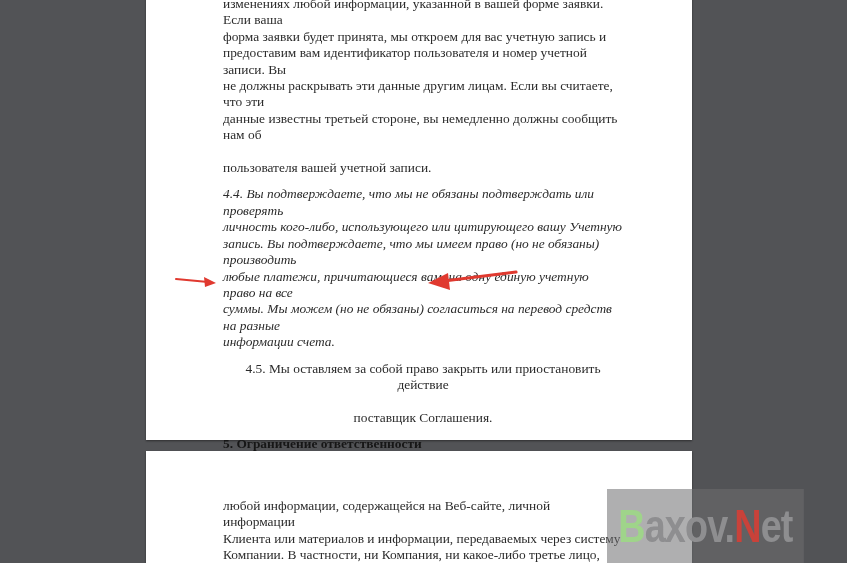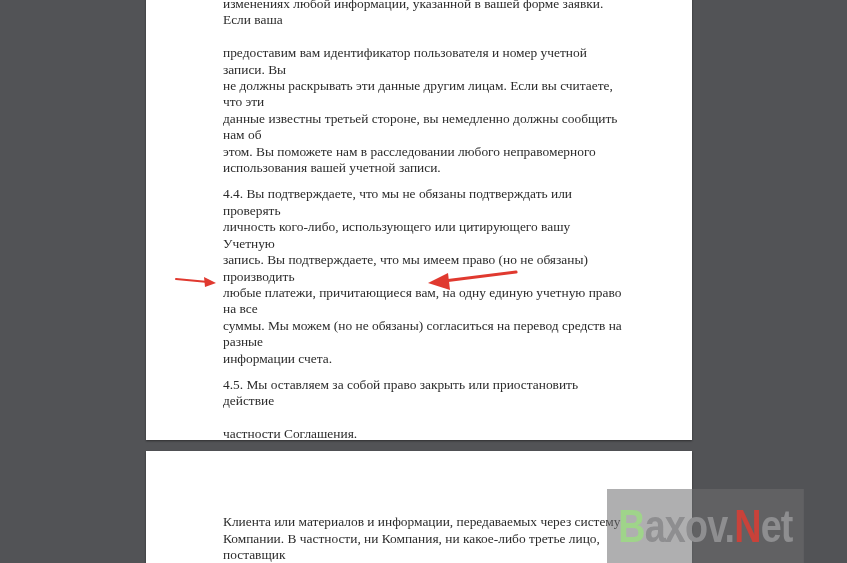--- a/index.html
+++ b/index.html
@@ -33,55 +33,55 @@
   .wm-mid { color:#8e8e90; }
   .wm-n { color:#c9423a; }
 </style>
 </head>
 <body>
 
 <div class="page" id="page1">
   <div class="text" style="top:6px;">
     <p class="para">
       <span>изменениях любой информации, указанной в вашей форме заявки. Если ваша</span><br>
-      <br>
+      <span>форма заявки будет принята, мы откроем для вас учетную запись и</span><br>
       <span>предоставим вам идентификатор пользователя и номер учетной записи. Вы</span><br>
       <span>не должны раскрывать эти данные другим лицам. Если вы считаете, что эти</span><br>
       <span>данные известны третьей стороне, вы немедленно должны сообщить нам об</span><br>
-      <span>этом. Вы поможете нам в расследовании любого неправомерного</span><br>
-      <span>использования вашей учетной записи.</span>
+      <br>
+      <span>пользователя вашей учетной записи.</span>
     </p>
-    <p class="para" style="margin-top:10px;">
+    <p class="para" style="margin-top:10px;font-style:italic;">
       <span>4.4. Вы подтверждаете, что мы не обязаны подтверждать или проверять</span><br>
       <span>личность кого-либо, использующего или цитирующего вашу Учетную</span><br>
       <span>запись. Вы подтверждаете, что мы имеем право (но не обязаны) производить</span><br>
       <span>любые платежи, причитающиеся вам, на одну единую учетную право на все</span><br>
       <span>суммы. Мы можем (но не обязаны) согласиться на перевод средств на разные</span><br>
       <span>информации счета.</span>
     </p>
-    <p class="para" style="margin-top:10px;">
+    <p class="para" style="margin-top:10px;text-align:center;">
       <span>4.5. Мы оставляем за собой право закрыть или приостановить действие</span><br>
       <br>
-      <span>частности Соглашения.</span>
+      <span>поставщик Соглашения.</span>
     </p>
     <p class="para heading" style="margin-top:10px;">5. Ограничение ответственности</p>
     <p class="para" style="margin-top:10px;">
       <span>5.1. Компания не несет ответственности и отказывается от любой</span><br>
       <span>ответственности за любые убытки, обязательства, ущерб (прямые или</span><br>
       <span>косвенные), или расходы любого характера, которые могут быть понесены</span><br>
       <span>Клиентом или любой третьей стороной в результате или которые могут быть</span><br>
       
     </p>
   </div>
 </div>
 
 <div class="page" id="page2">
   <div class="text" style="top:47px;">
     <p class="para">
-      <br>
+      <span>любой информации, содержащейся на Веб-сайте, личной информации</span><br>
       <span>Клиента или материалов и информации, передаваемых через систему</span><br>
       <span>Компании. В частности, ни Компания, ни какое-либо третье лицо, поставщик</span><br>
       
     </p>
   </div>
 </div>
 
 <svg class="arrow" style="left:174px; top:274px;" width="44" height="14">
   <line x1="2" y1="5" x2="34" y2="8" stroke="#e0392f" stroke-width="2" stroke-linecap="round"></line>
   <polygon points="42,9 30,3 31,13" fill="#e0392f"></polygon>

